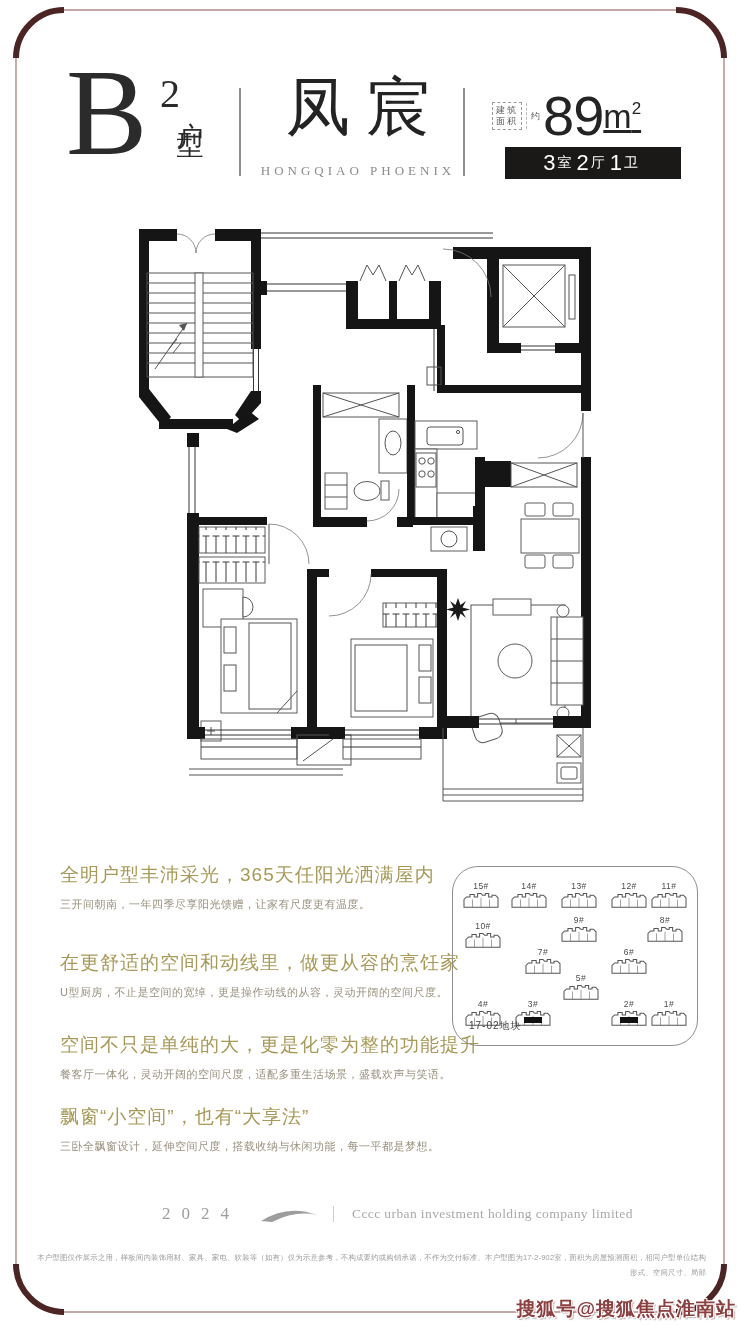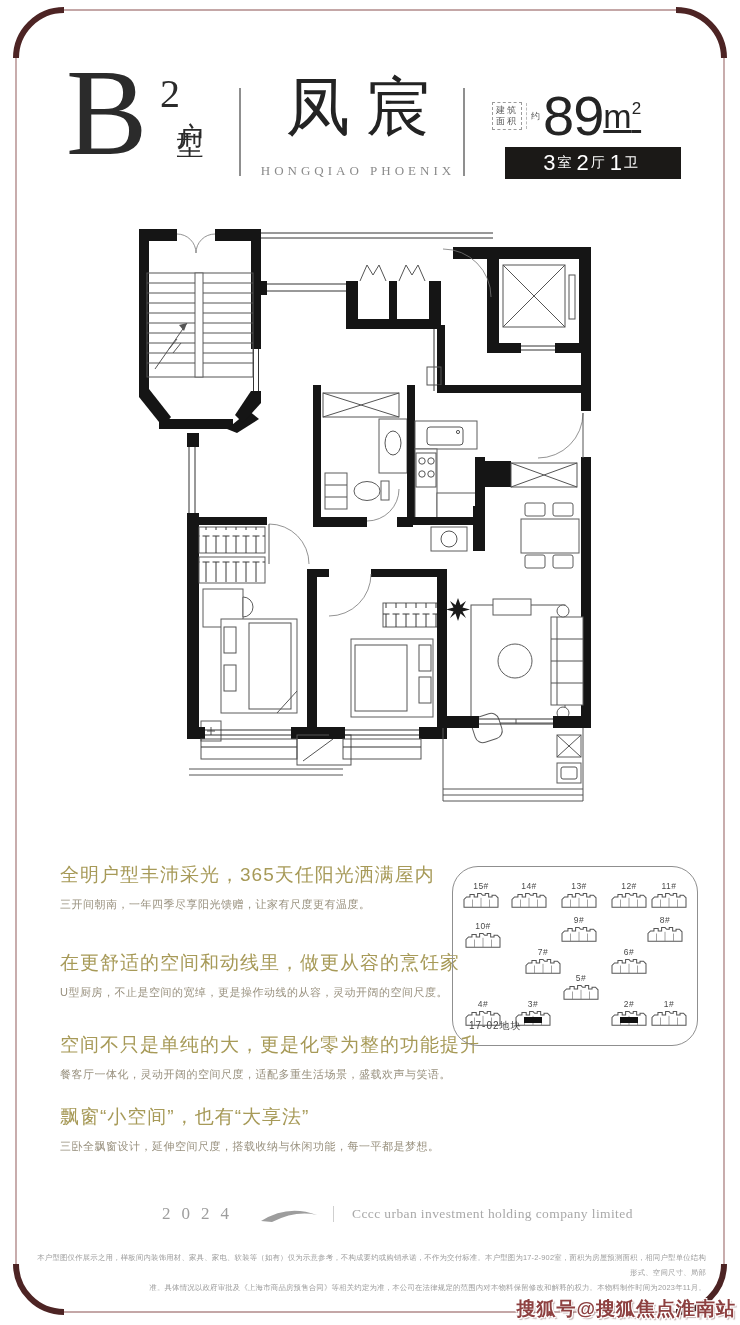--- a/index.html
+++ b/index.html
@@ -478,16 +478,15 @@
 
 <div class="abs" id="year">2024</div>
 <svg class="abs" id="swoosh" width="62" height="24" viewBox="0 0 62 24">
   <path d="M3,19 Q30,2 59,13 Q38,8 14,20 Z" fill="#9d9d9d"></path>
 </svg>
 <div class="abs" id="foot-div"></div>
 <div class="abs" id="company">Cccc urban investment holding company limited</div>
 
 <div class="abs" id="disclaimer">
   <div>本户型图仅作展示之用，样板间内装饰用材、家具、家电、软装等（如有）仅为示意参考，不构成要约或购销承诺，不作为交付标准。本户型图为17-2-902室，面积为房屋预测面积，相同户型单位结构形式、空间尺寸、局部</div>
-  <div>准。具体情况以政府审批及《上海市商品房预售合同》等相关约定为准，本公司在法律规定的范围内对本物料保留修改和解释的权力。本物料制作时间为2023年11月。</div>
 </div>
 
 <div class="abs" id="watermark">搜狐号@搜狐焦点淮南站</div>
 
 </body></html>

